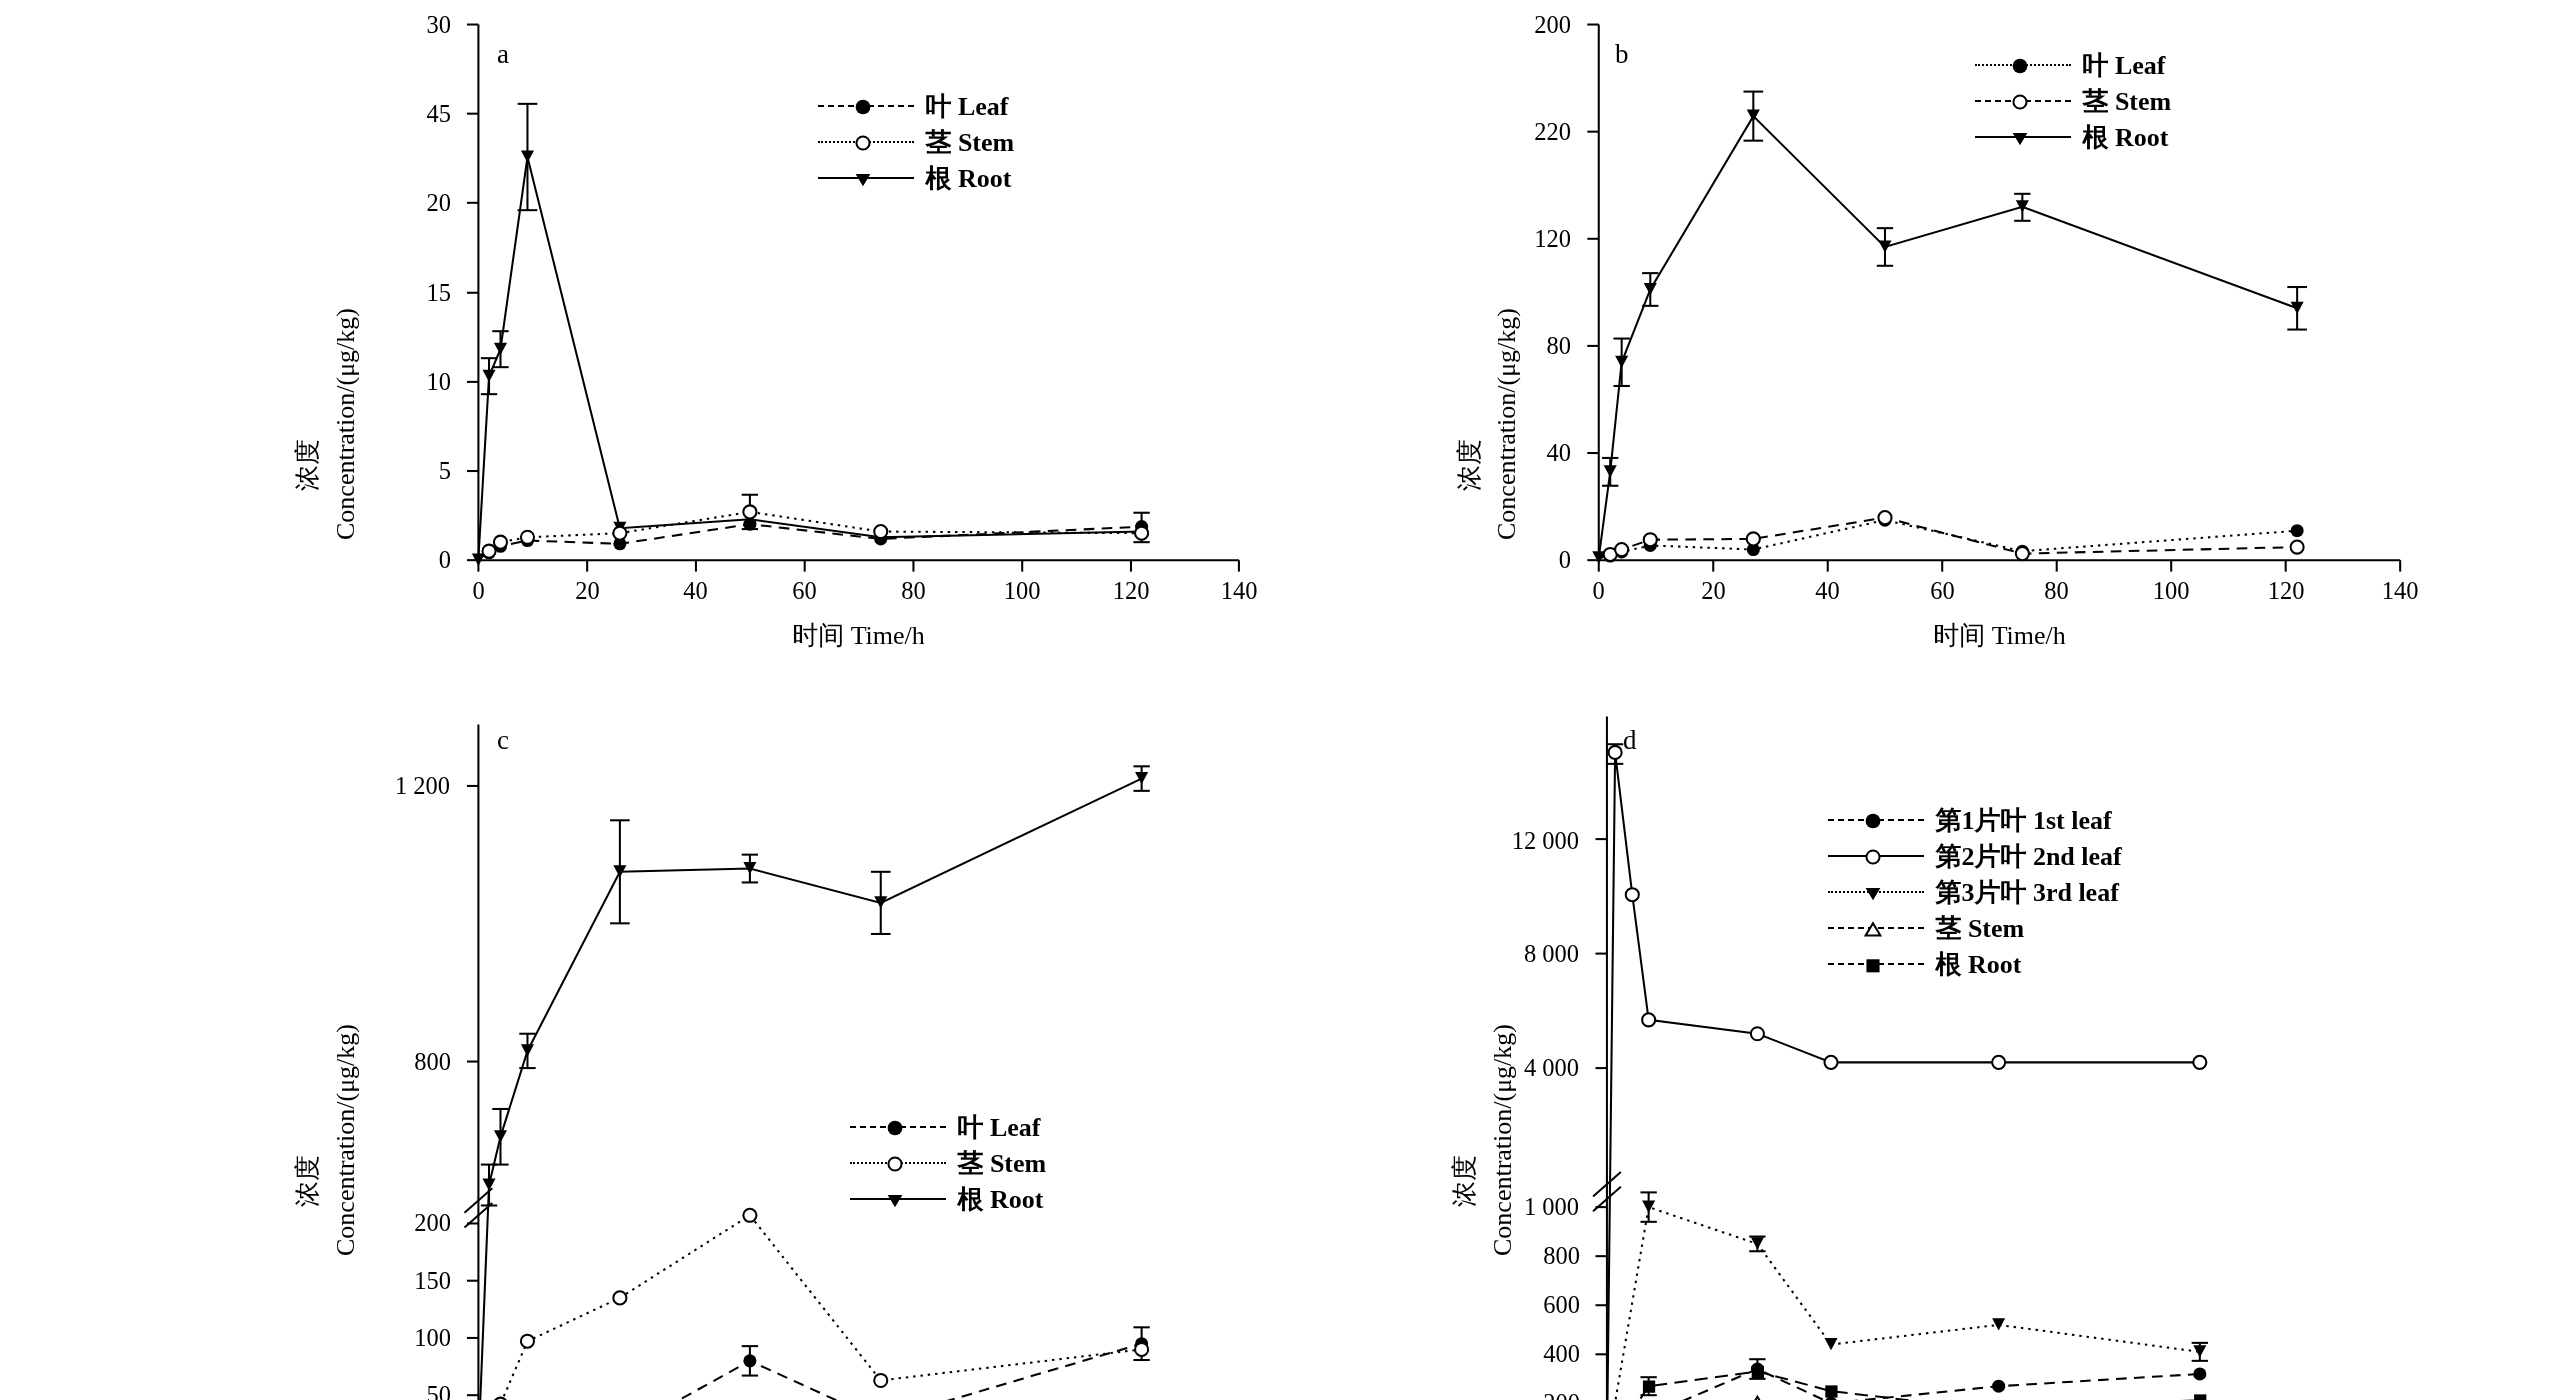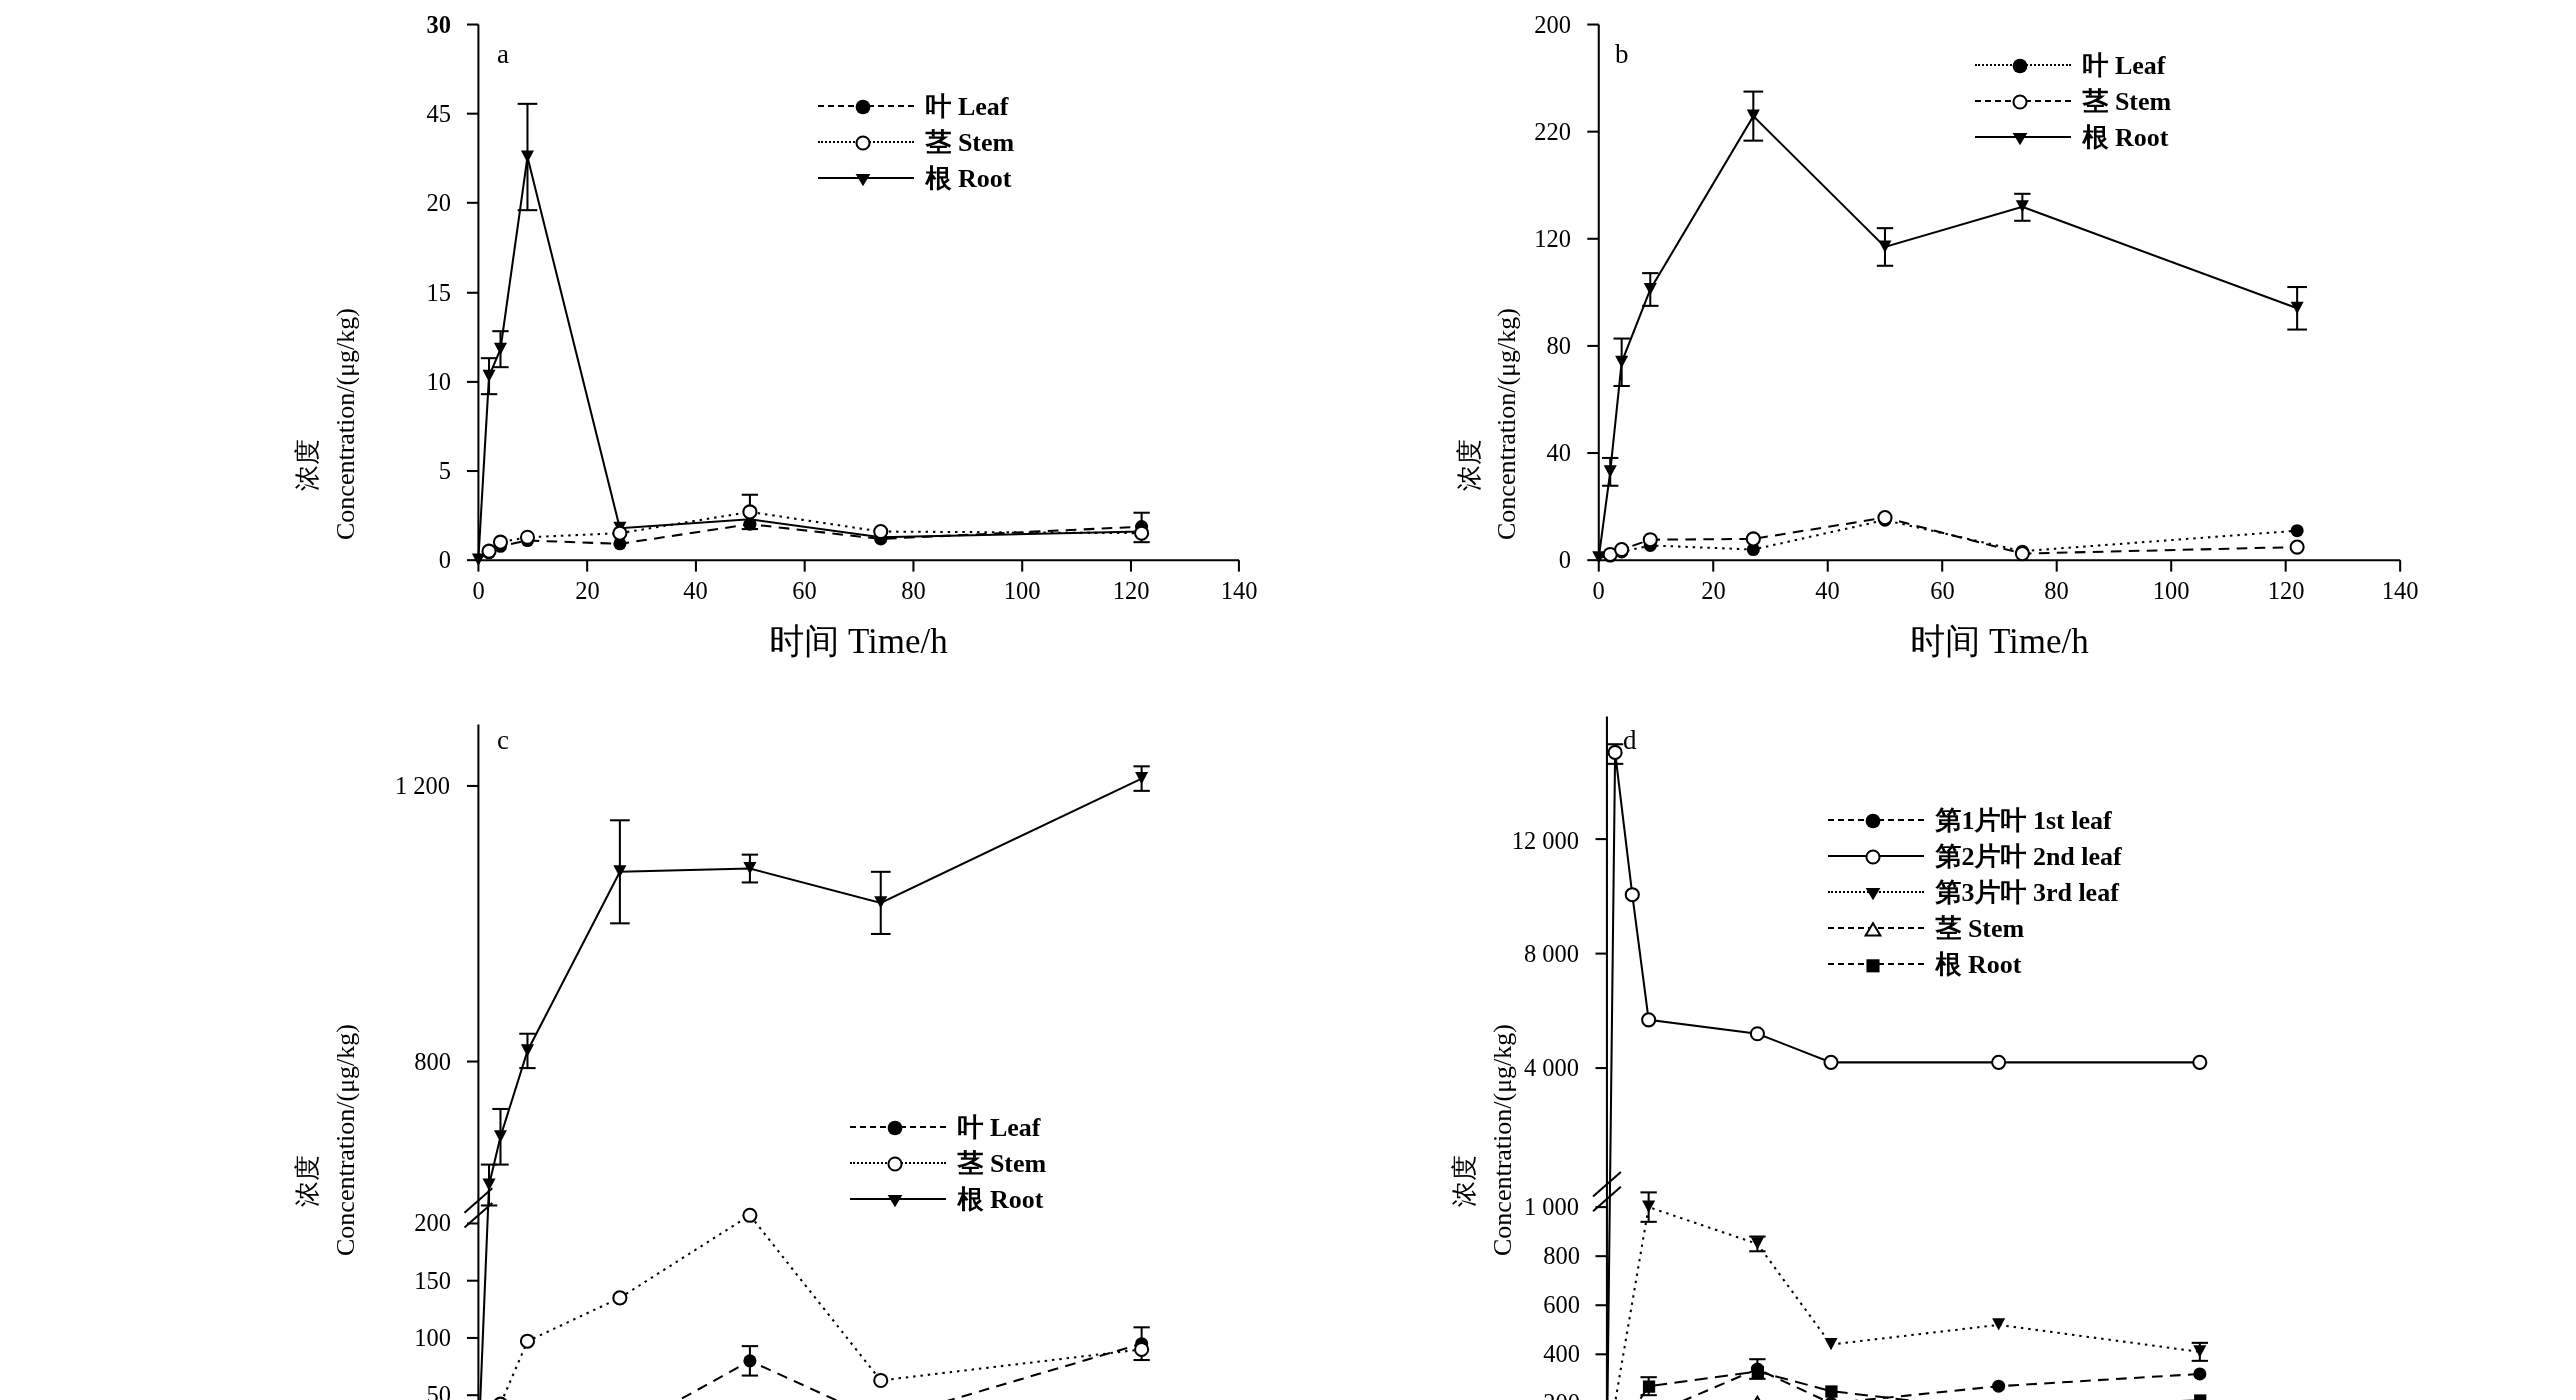--- a/index.html
+++ b/index.html
@@ -26,21 +26,21 @@
     white-space: nowrap;
   }
   .ticklabel-y {
     position: absolute;
     font-size: 24.5px;
     text-align: right;
     white-space: nowrap;
   }
   .axis-title-x {
     position: absolute;
-    font-size: 35px;
+    font-size: 26px;
     text-align: center;
     white-space: nowrap;
   }
   .axis-title-y {
     position: absolute;
     font-size: 26px;
     white-space: nowrap;
     transform: rotate(-90deg);
     transform-origin: 0 0;
   }
@@ -179,21 +179,21 @@
     <div class="ticklabel" style="left:991px;top:577px;width:62px;">100</div>
     <div class="ticklabel" style="left:1100px;top:577px;width:62px;">120</div>
     <div class="ticklabel" style="left:1208px;top:577px;width:62px;">140</div>
 
     <div class="ticklabel-y" style="left:402px;top:546px;width:49px;">0</div>
     <div class="ticklabel-y" style="left:402px;top:457px;width:49px;">5</div>
     <div class="ticklabel-y" style="left:402px;top:368px;width:49px;">10</div>
     <div class="ticklabel-y" style="left:402px;top:279px;width:49px;">15</div>
     <div class="ticklabel-y" style="left:402px;top:189px;width:49px;">20</div>
     <div class="ticklabel-y" style="left:402px;top:100px;width:49px;">45</div>
-    <div class="ticklabel-y" style="left:402px;top:10.6px;width:49px;font-weight:bold;">30</div>
+    <div class="ticklabel-y" style="left:402px;top:10.6px;width:49px;">30</div>
 
     <div class="axis-title-x" style="left:654px;top:618px;width:409px;">时间 Time/h</div>
 
     <div class="legend" style="left:818px;top:88px;">
       <div class="legend-row">
         <span class="legend-sample">
           <span class="lline dashed"></span>
           <svg style="position:absolute;left:36px;top:9.8px;" width="18" height="18" viewBox="0 0 22 22">
               <circle cx="11" cy="11" r="9" fill="#000"></circle>
             </svg>

